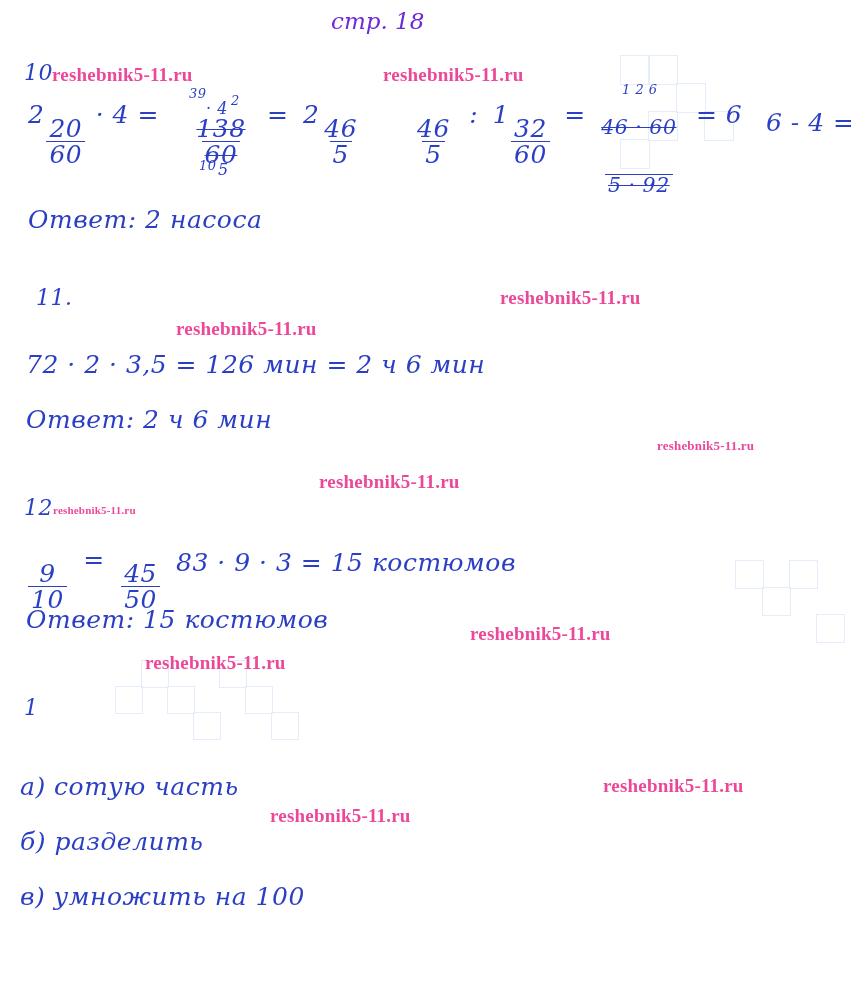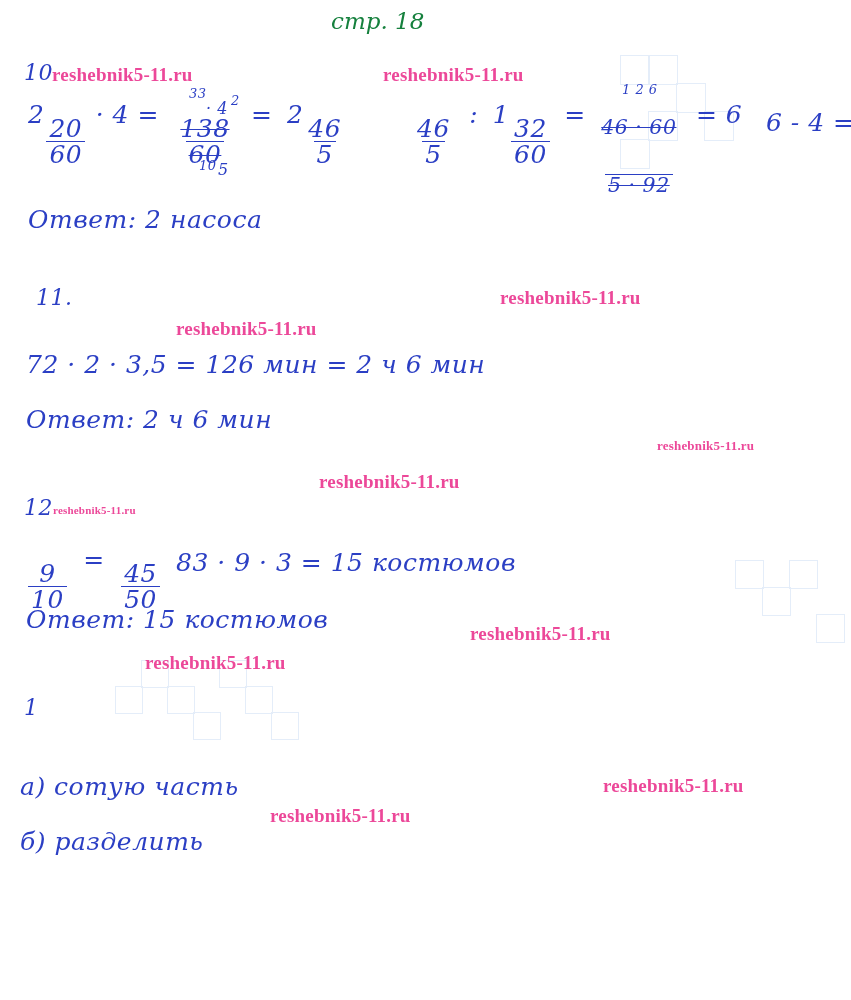--- a/index.html
+++ b/index.html
@@ -78,21 +78,21 @@
   .wm-3 { font-size: 13px; }
   .wm-4 { font-size: 11px; }
 
   .page-header {
     position: absolute;
     left: 331px;
     top: 8px;
     font-family: "DejaVu Serif", serif;
     font-style: italic;
     font-size: 23px;
-    color: #15803d;
+    color: #6d28d9;
   }
 </style>
 </head>
 <body>
 
 <div class="page">
 
   <div class="grid-blob" style="left:620px; top:55px; width:120px; height:110px;">
     <div class="cell" style="left:0;   top:0;   width:28px; height:28px;"></div>
     <div class="cell" style="left:28px; top:0;  width:28px; height:28px;"></div>
@@ -120,31 +120,31 @@
   <div class="page-header">стр. 18</div>
 
   <div class="hw hw-md" style="left:24px; top:60px;">10</div>
 
   <div class="hw hw-lg" style="left:28px; top:100px;">
     <span>2</span><span class="frac">
         <span class="num">20</span>
         <span class="den">60</span>
       </span>
     <span>· 4 =</span>
-    <span class="frac" style="margin-left:10px;text-align:center;">
+    <span class="frac" style="margin-left:26px;text-align:center;">
       <span class="num strike">138</span>
       <span class="den strike">60</span>
     </span>
     <span style="margin-left:8px;">=</span>
     <span style="margin-left:6px;">2</span><span class="frac">
         <span class="num">46</span>
         <span class="den">5</span>
       </span>
   </div>
-  <div class="hw hw-xs" style="left:189px; top:86px;">33</div>
+  <div class="hw hw-xs" style="left:189px; top:86px;">39</div>
   <div class="hw hw-sm" style="left:206px; top:99px;">· 4</div>
   <div class="hw hw-xs" style="left:231px; top:93px;">2</div>
   <div class="hw hw-xs" style="left:199px; top:158px;">10</div>
   <div class="hw hw-sm" style="left:218px; top:160px;">5</div>
 
   <div class="hw hw-lg" style="left:412px; top:100px;">
     <span class="frac">
         <span class="num">46</span>
         <span class="den">5</span>
       </span>
@@ -180,20 +180,21 @@
         <span class="num">45</span>
         <span class="den">50</span>
       </span>
   </div>
   <div class="hw hw-lg" style="left:176px; top:548px;">83 · 9 · 3 = 15 костюмов</div>
   <div class="hw hw-lg" style="left:26px; top:605px;">Ответ: 15 костюмов</div>
 
   <div class="hw hw-md" style="left:24px; top:695px;">1</div>
   <div class="hw hw-lg" style="left:20px; top:772px;">а) сотую часть</div>
   <div class="hw hw-lg" style="left:20px; top:827px;">б) разделить</div>
+  <div class="hw hw-lg" style="left:20px; top:882px;">в) умножить на 100</div>
 
   <div class="wm wm-1" style="left:52px;  top:64px;">reshebnik5-11.ru</div>
   <div class="wm wm-1" style="left:383px; top:64px;">reshebnik5-11.ru</div>
   <div class="wm wm-1" style="left:500px; top:287px;">reshebnik5-11.ru</div>
   <div class="wm wm-1" style="left:176px; top:318px;">reshebnik5-11.ru</div>
   <div class="wm wm-3" style="left:657px; top:438px;">reshebnik5-11.ru</div>
   <div class="wm wm-1" style="left:319px; top:471px;">reshebnik5-11.ru</div>
   <div class="wm wm-4" style="left:53px;  top:504px;">reshebnik5-11.ru</div>
   <div class="wm wm-1" style="left:470px; top:623px;">reshebnik5-11.ru</div>
   <div class="wm wm-1" style="left:145px; top:652px;">reshebnik5-11.ru</div>

